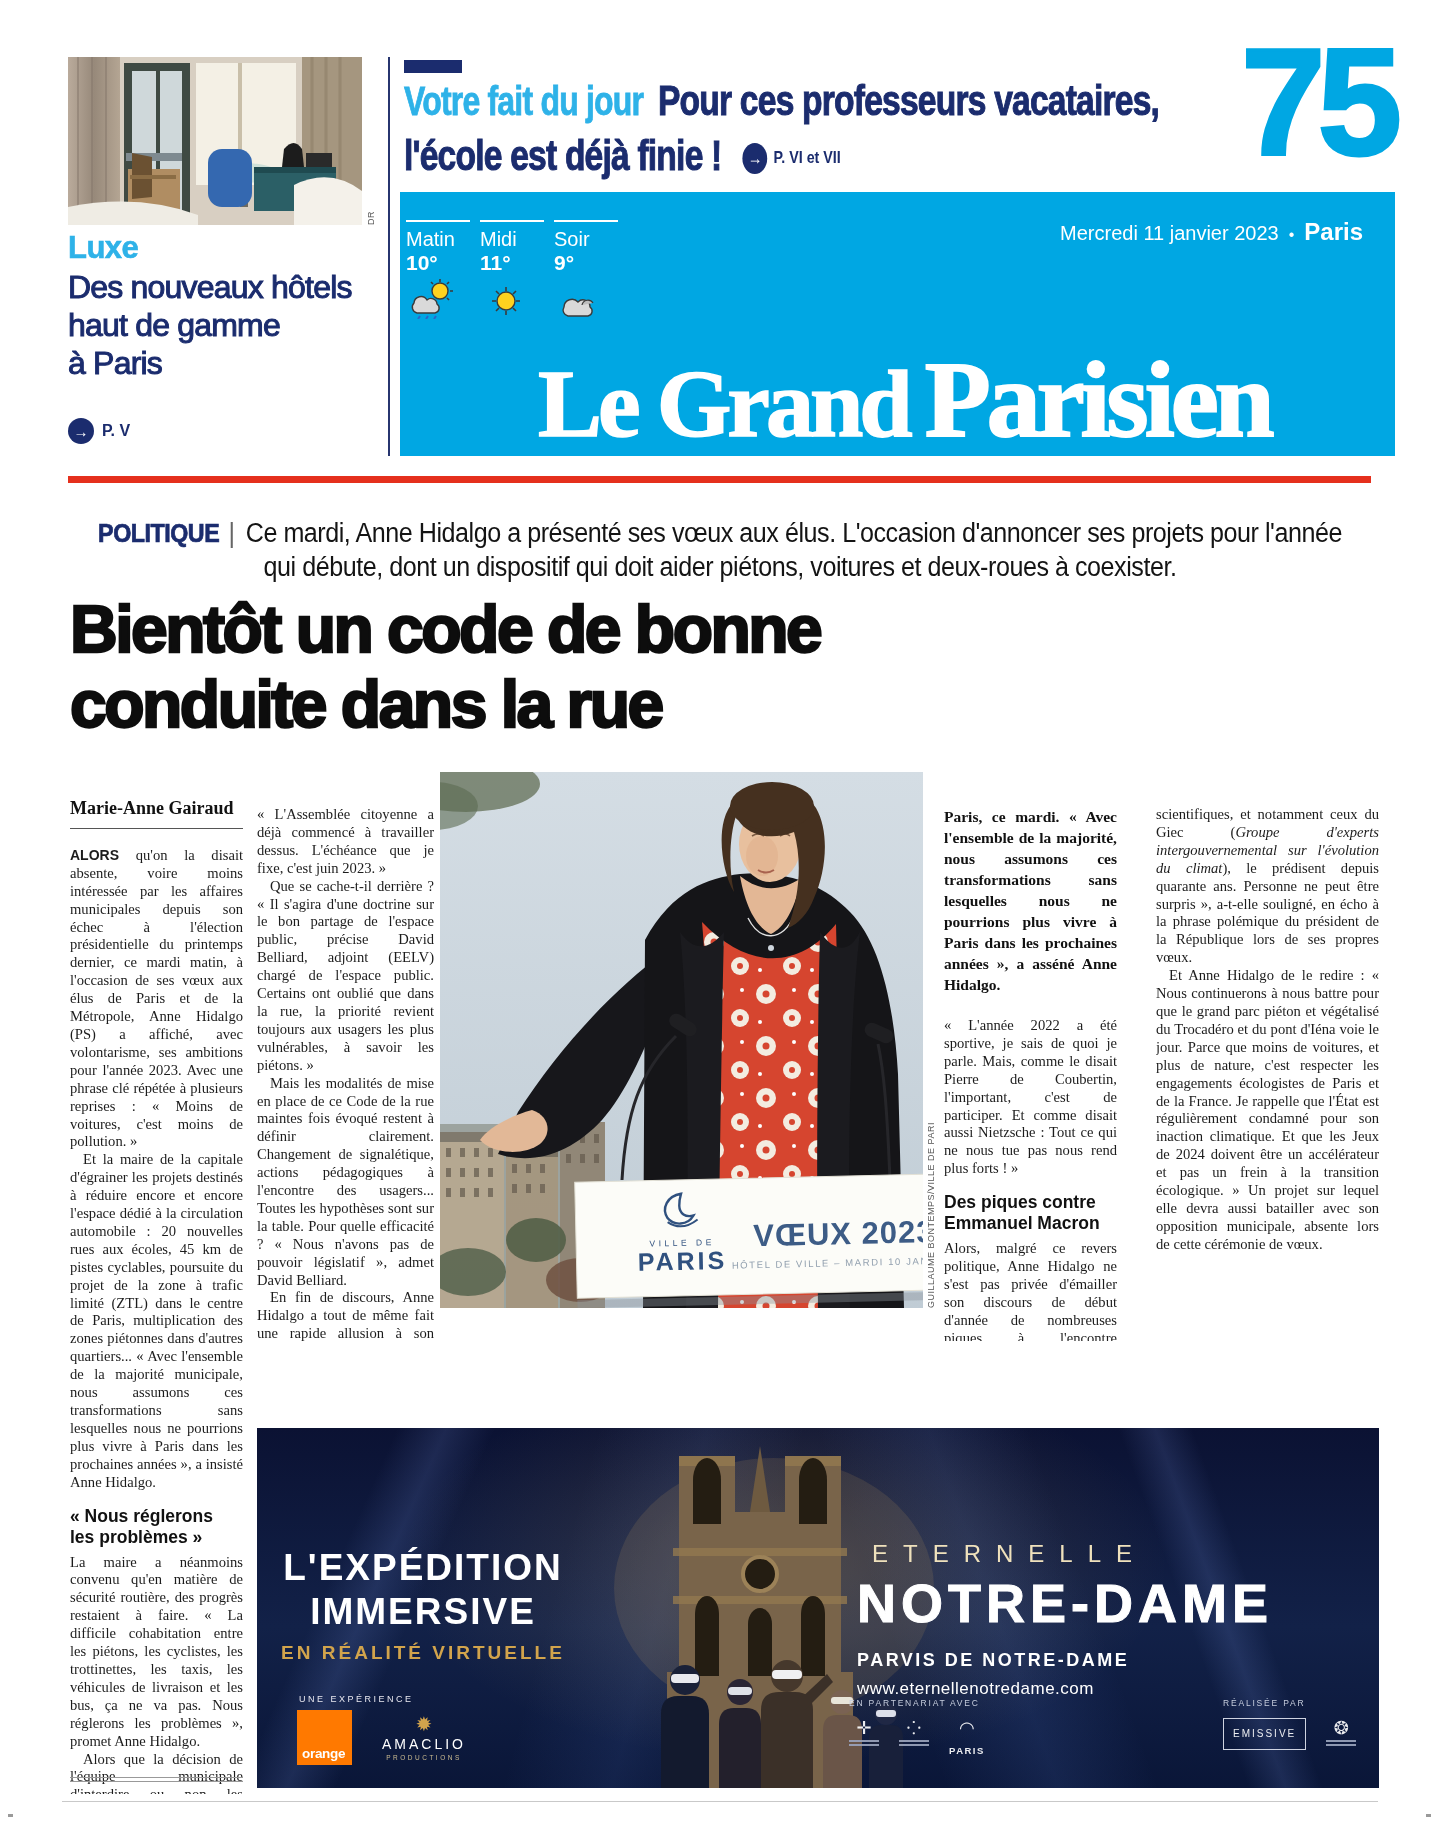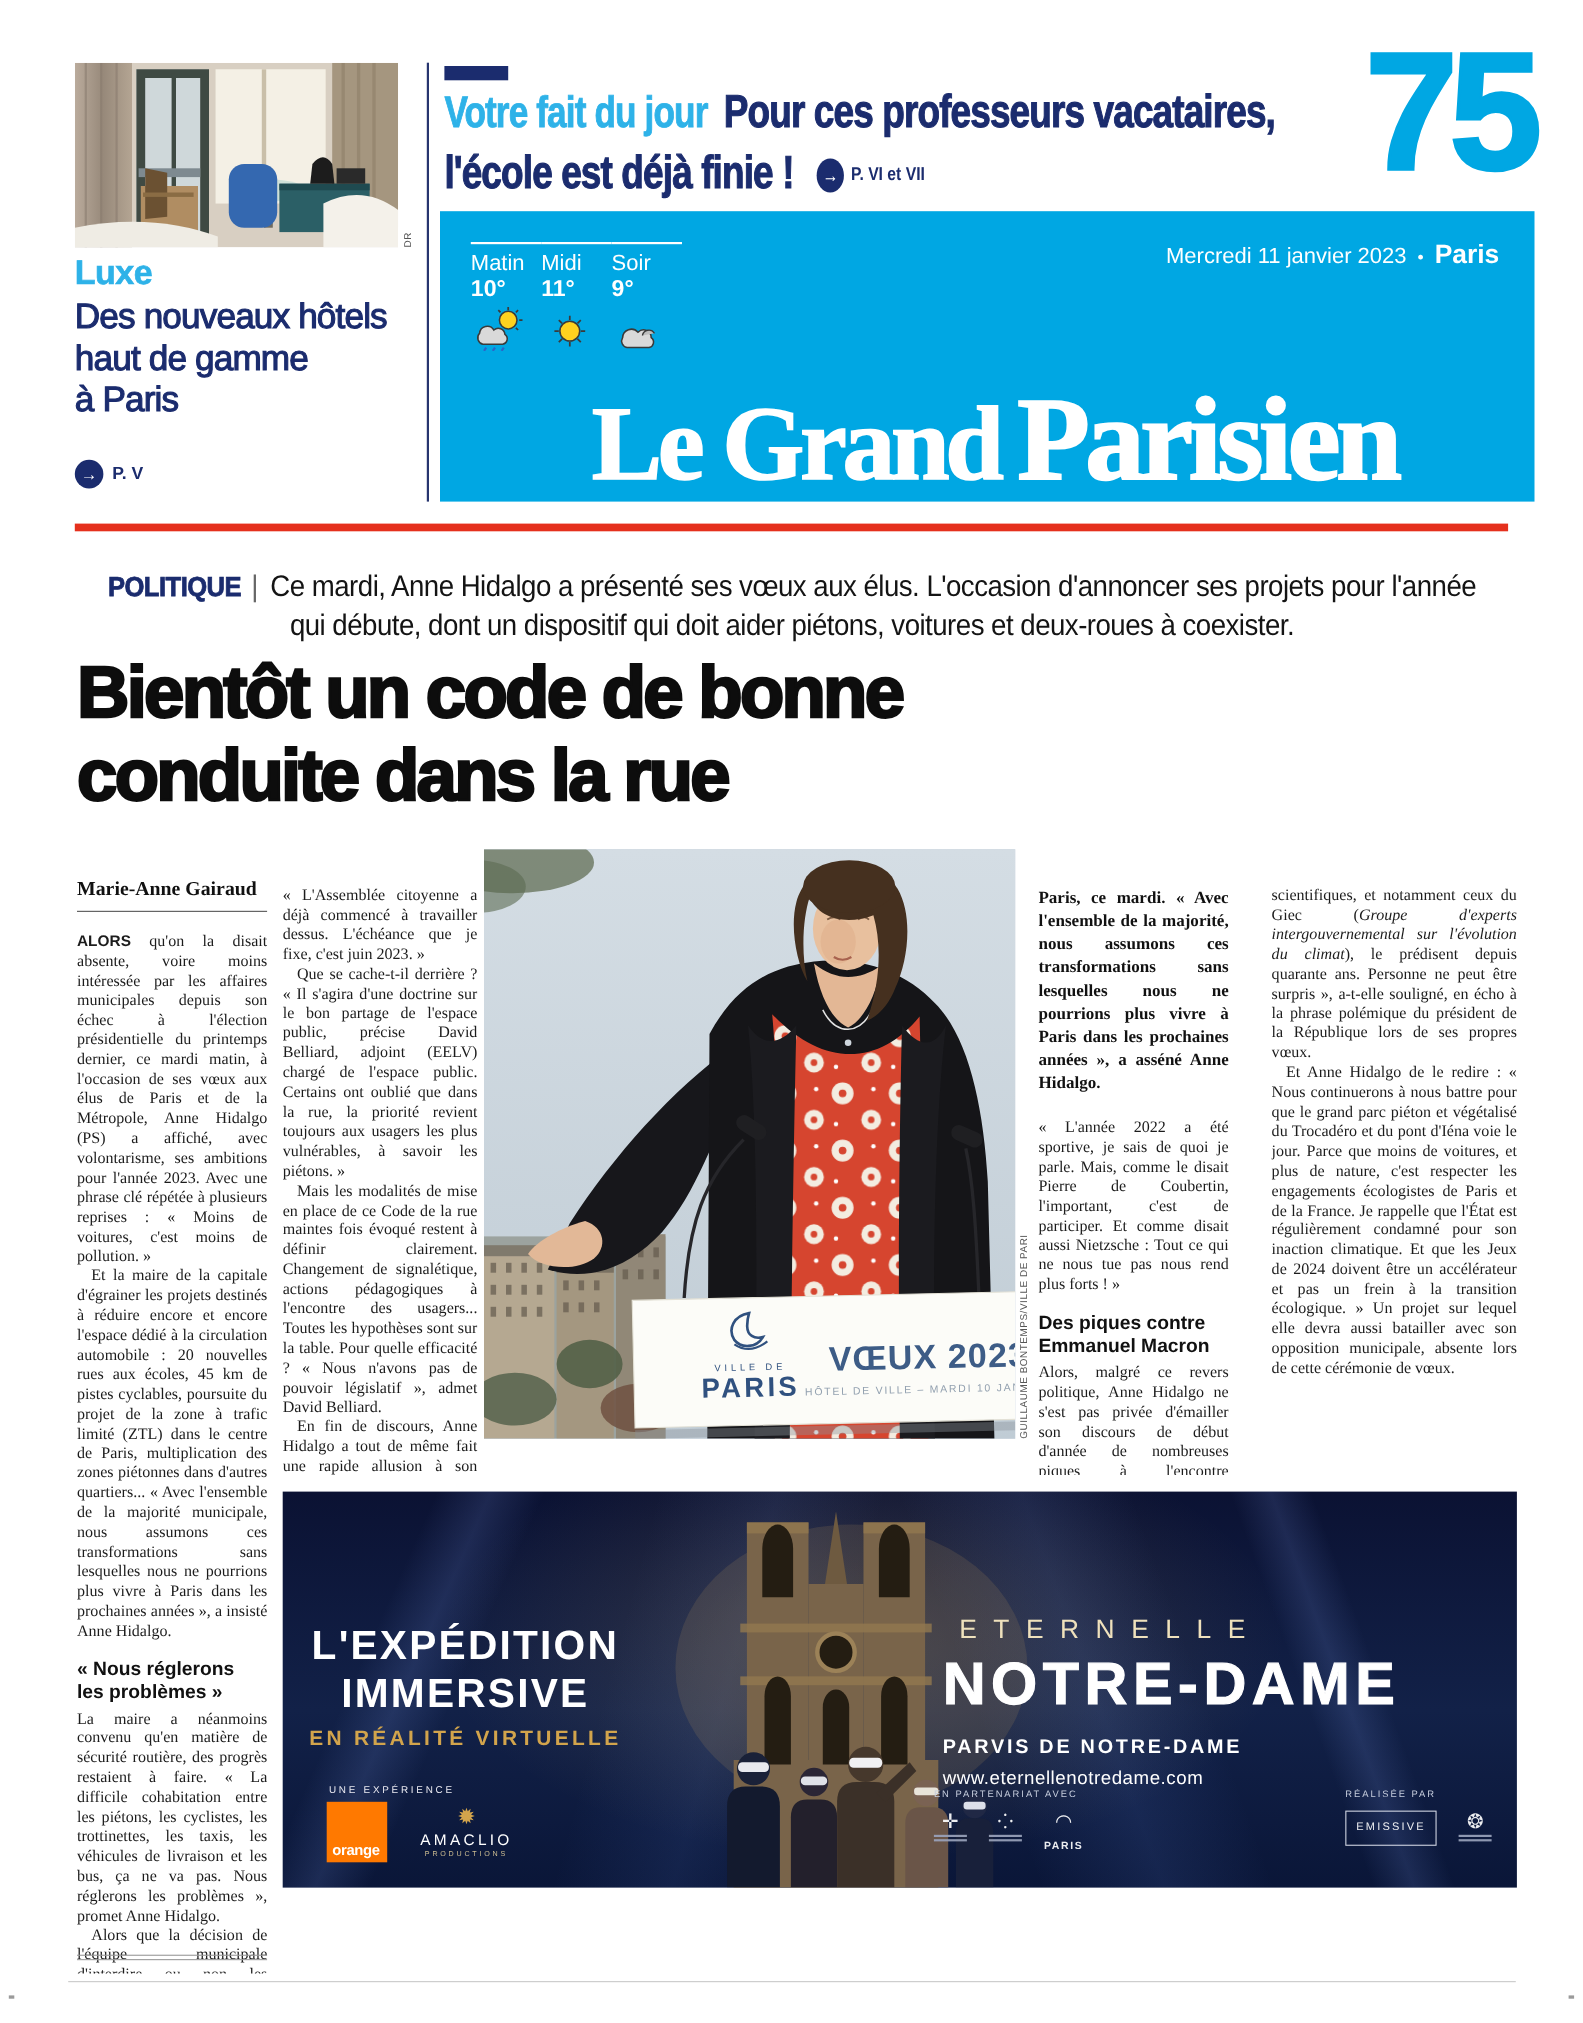--- a/index.html
+++ b/index.html
@@ -22,21 +22,21 @@
   .tt-line { line-height:46px; }
   .tt-kicker { color:#2eb2e8; font-size:40px; font-weight:bold; letter-spacing:-1px; -webkit-text-stroke:.8px #2eb2e8; margin-right:14px; }
   .tt-title { color:#1b2c6e; font-size:42px; font-weight:bold; letter-spacing:-1px; -webkit-text-stroke:1px #1b2c6e; }
   .tt-ref { display:inline-flex; align-items:center; gap:10px; margin-left:22px; vertical-align:6px; }
   .tt-ref .arrow-circle { width:31px; height:31px; font-size:18px; }
   .tt-ref .lbl { color:#1b2c6e; font-size:17px; font-weight:bold; transform:scaleX(1.05); }
   .edition-number { left:1228px; top:22px; width:166px; color:#00a7e3; font-size:152px; font-weight:bold; letter-spacing:-8px; line-height:160px; text-align:right; -webkit-text-stroke:3px #00a7e3; }
 
   
   .mast { left:400px; top:192px; width:995px; height:264px; background:#00a7e3; overflow:hidden; }
-  .weather { position:absolute; left:28px; top:28px; display:flex; gap:0; }
+  .weather { position:absolute; left:6px; top:28px; display:flex; gap:10px; }
   .w-item { width:64px; color:#fff; }
   .w-rule { height:2px; background:#fff; margin-bottom:6px; }
   .w-label { font-size:20px; }
   .w-temp { font-size:21px; font-weight:bold; }
   .w-icon { margin-top:4px; }
   .dateline { position:absolute; right:32px; top:26px; color:#fff; font-size:20px; }
   .dateline .sep { margin:0 10px; font-size:16px; }
   .dateline b { font-size:24px; }
   .mast-logo { position:absolute; left:138px; bottom:2px; color:#fff; font-family:"Liberation Serif",serif; white-space:nowrap; line-height:1; letter-spacing:-4px; }
   .ml-1 { font-size:96px; font-weight:bold; -webkit-text-stroke:1.5px #fff; }
@@ -60,21 +60,21 @@
   .subhead { font-family:"Liberation Sans",sans-serif; font-size:17.5px; line-height:21px; font-weight:bold; color:#111; margin:14px 0 6px; text-align:left; }
   .end-rule { position:absolute; bottom:12px; left:0; right:0; height:5px; border-top:1px solid #999; border-bottom:1px solid #999; }
   .col2 { left:257px; top:806px; width:177px; height:535px; }
   .photo-fig { left:440px; top:772px; width:483px; height:536px; overflow:hidden; background:#c9d3dc; }
   .photo-credit { left:926px; top:1118px; height:190px; }
   .col4 { left:944px; top:806px; width:173px; height:535px; }
   .caption { font-size:15.5px; line-height:21px; font-weight:bold; color:#111; margin-bottom:22px; }
   .col5 { left:1156px; top:806px; width:223px; height:535px; }
 
   
-  .ad { left:257px; top:1356px; width:1122px; height:360px; overflow:hidden; background:linear-gradient(180deg,#0b1233 0%,#122148 55%,#0a1638 100%); }
+  .ad { left:257px; top:1428px; width:1122px; height:360px; overflow:hidden; background:linear-gradient(180deg,#0b1233 0%,#122148 55%,#0a1638 100%); }
   .ad::before { content:''; position:absolute; inset:0;
     background:
       radial-gradient(ellipse 620px 320px at 47% 38%, rgba(216,180,110,.20), transparent 62%),
       linear-gradient(105deg, transparent 28%, rgba(100,140,230,.10) 37%, transparent 45%),
       linear-gradient(70deg, transparent 55%, rgba(100,140,230,.12) 64%, transparent 72%); }
   .beam { position:absolute; background:linear-gradient(90deg,transparent,rgba(140,170,255,.14),transparent); }
   .beam.b1 { left:60px; top:-40px; width:90px; height:460px; transform:rotate(24deg); }
   .beam.b2 { right:120px; top:-40px; width:70px; height:460px; transform:rotate(-20deg); }
   .ad-cath { position:absolute; left:352px; top:0; }
   .ad-crowd { position:absolute; left:344px; top:178px; }

